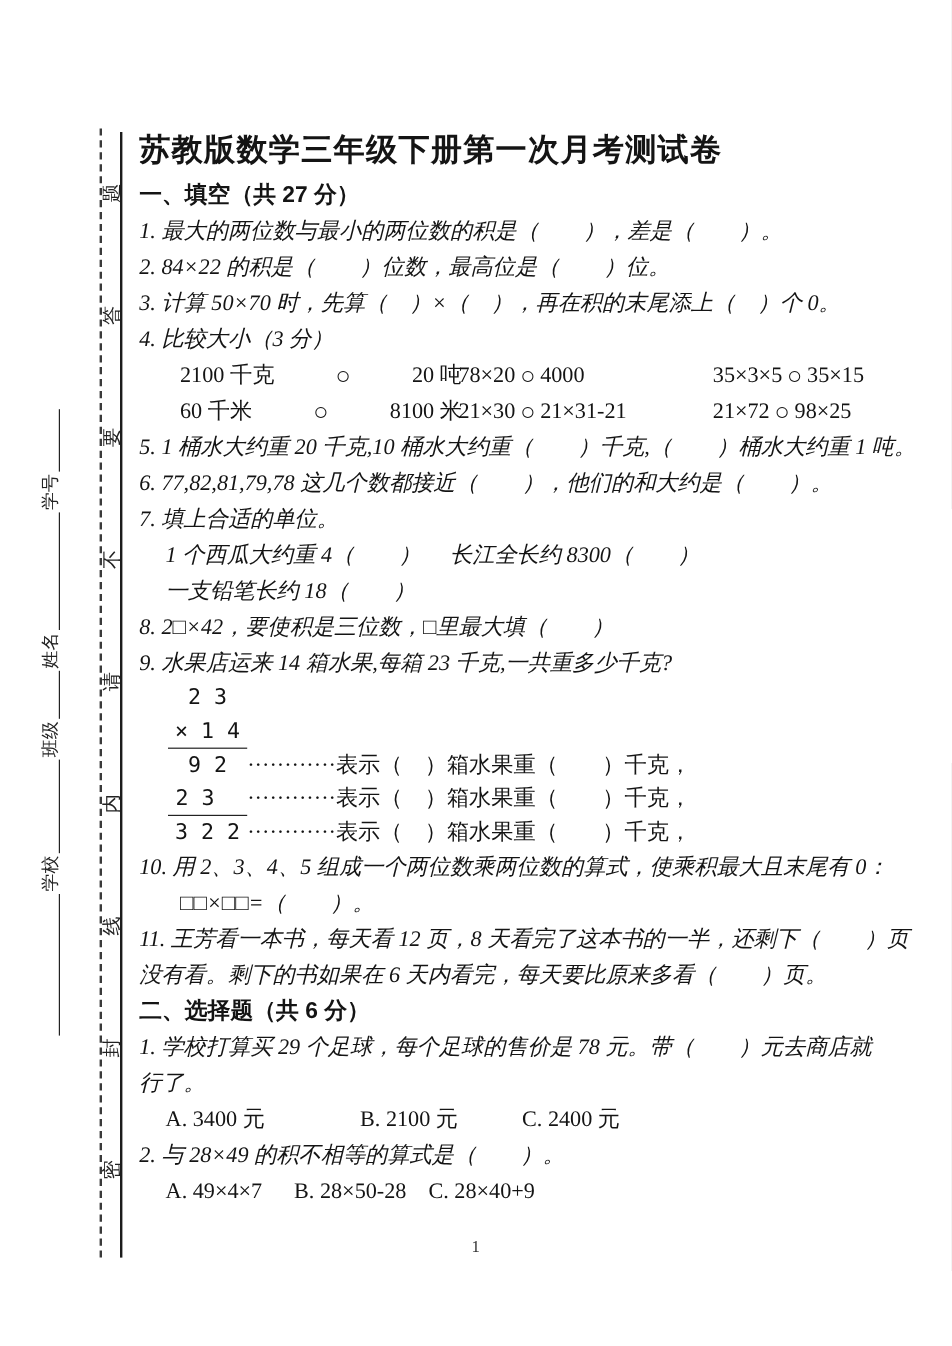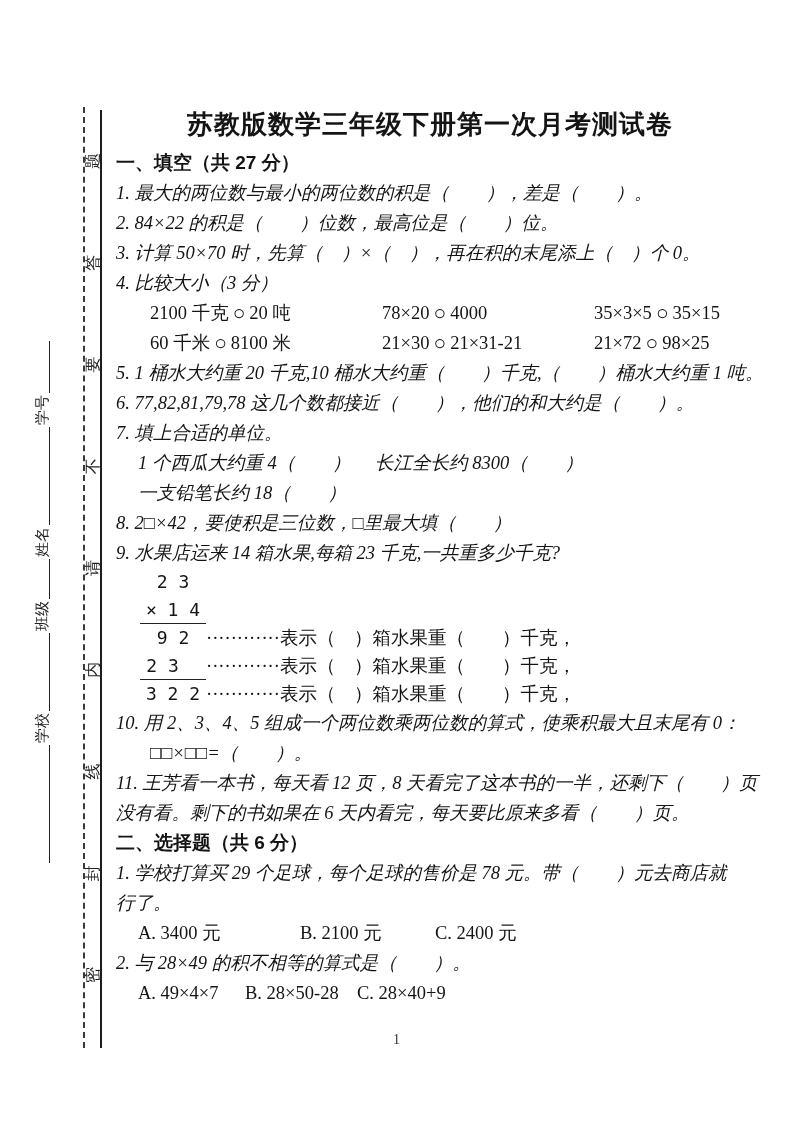--- a/index.html
+++ b/index.html
@@ -12,28 +12,28 @@
               transform:rotate(-90deg);display:flex;align-items:center;
               font-size:15px;color:#222;white-space:nowrap;}
   .labels-rot .fill{border-bottom:1.5px solid #222;height:14px;display:inline-block;}
   .labels-rot .lbl{padding:0 2px;}
   .seal-rot{position:absolute;left:-322px;top:557px;width:830px;height:22px;
             transform:rotate(-90deg);display:flex;justify-content:space-between;
             align-items:center;font-size:16px;color:#222;}
   
   .content{position:absolute;left:116px;top:100px;width:628px;}
   .title{font-family:"Liberation Sans","DejaVu Sans",sans-serif;font-weight:bold;
-         font-size:26px;text-align:center;height:48px;line-height:48px;letter-spacing:1px;}
+         font-size:26px;height:48px;line-height:48px;letter-spacing:1px;}
   .shead{font-family:"Liberation Sans","DejaVu Sans",sans-serif;font-weight:bold;
          font-size:19px;height:30px;line-height:30px;}
   .line{font-size:18.5px;height:30px;line-height:30px;white-space:nowrap;font-style:italic;}
   .ind2{margin-left:34px;}
   .cmprow{display:flex;font-size:18.5px;height:30px;line-height:30px;}
   .cmprow .cell{display:flex;align-items:center;white-space:nowrap;}
-  .cmprow .c1{width:232px;margin-left:34px;}
+  .cmprow .c1{width:232px;margin-left:34px;gap:47px;}
   .cmprow .c2{width:212px;}
   .circ{font-size:21px;padding:0 4px;line-height:1;}
   .q7row{display:flex;}
   .q7row .a{width:237px;margin-left:22px;}
   .q7row .c{width:192px;margin-left:22px;}
   .mrow{display:flex;font-size:18.5px;height:28px;line-height:28px;}
   .mdigits{font-family:"DejaVu Sans Mono","Liberation Mono",monospace;font-size:18px;
            width:66px;margin-left:24px;text-align:center;white-space:pre;}
   .mdigits.uline{border-bottom:1.5px solid #222;}
   .mdigits.shift{padding-right:21px;width:45px;}

